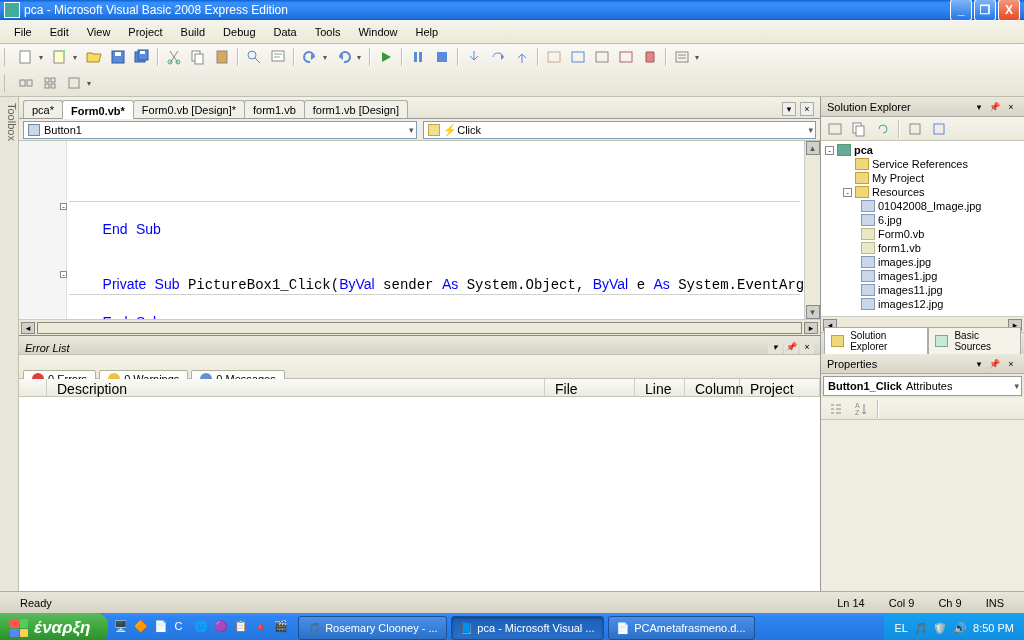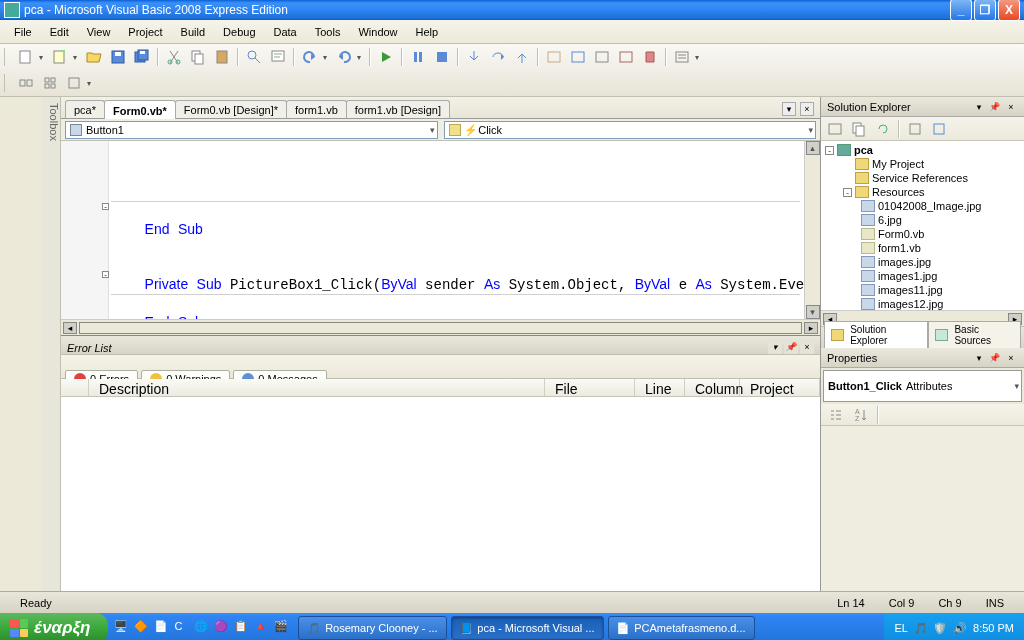--- a/index.html
+++ b/index.html
@@ -17,21 +17,21 @@
 .menubar .item { padding: 3px 8px; cursor: default; }
 
 .toolbars { background: linear-gradient(to bottom, #f9f8f4, #e7e4d6); border-bottom: 1px solid #c0c0b0; }
 .toolbar-row { height: 26px; display: flex; align-items: center; padding: 0 4px; gap: 2px; }
 .tb-btn { width: 22px; height: 22px; display: flex; align-items: center; justify-content: center; border: 1px solid transparent; }
 .tb-btn svg { width: 16px; height: 16px; }
 .tb-sep { width: 2px; height: 18px; border-left: 1px solid #c0c0b0; border-right: 1px solid #fff; margin: 0 2px; }
 .tb-drop { width: 8px; color: #555; font-size: 8px; }
 .tb-grip { width: 5px; height: 18px; border-left: 1px solid #c0c0b0; margin-right: 4px; }
 
-.middle { display: flex; height: 494px; padding-left: 42px; }
+.middle { display: flex; height: 494px; }
 .toolbox-strip { width: 19px; background: #e8e6da; writing-mode: vertical-rl; text-align: left; padding-top: 6px; font-size: 11px; border-right: 1px solid #c0c0b0; color: #666; }
 
 .editor { flex: 1; display: flex; flex-direction: column; min-width: 0; }
 .doc-tabs { height: 22px; background: linear-gradient(to bottom, #f3f1e7, #e8e5d8); display: flex; align-items: flex-end; gap: 0; padding: 0 4px; border-bottom: 1px solid #999; }
 .doc-tab { padding: 3px 8px 2px 8px; background: #f0efe8; border: 1px solid #aaa; border-bottom: none; border-radius: 3px 3px 0 0; font-size: 11px; position: relative; margin-right: -1px; }
 .doc-tab.active { background: #fff; font-weight: bold; z-index: 2; padding-top: 4px; top: 1px; }
 .doc-tabs .spacer { flex: 1; }
 .doc-tabs .ctl { width: 14px; height: 14px; border: 1px solid #aaa; background: #eee; margin: 2px; display: flex; align-items: center; justify-content: center; font-size: 9px; }
 
 .dropdowns { height: 22px; display: flex; gap: 6px; padding: 2px 4px; background: #f0eee4; border-bottom: 1px solid #c0c0b0; }
@@ -82,21 +82,21 @@
 .ico-img { background: #c8d8e8; border:1px solid #8898b8;}
 .ico-vb { background: #e8e8c8; border:1px solid #b8b888;}
 .tree-scroll { display: flex; justify-content: space-between; height: 16px; background: #ece9d8; border-top: 1px solid #ccc;align-items:center;padding:0 2px;font-size:9px;}
 .tree-scroll div { width:14px;height:12px;background:#d0d0c8;border:1px solid #888;display:flex;align-items:center;justify-content:center;}
 .tree-scroll .track{flex:1;background:#ece9d8;margin:0 2px;border:none;}
 
 .tab-strip { height: 22px; background: linear-gradient(to bottom, #e8e6da, #d8d5c8); display: flex; align-items: flex-end; padding: 0 3px; border-top: 1px solid #c0c0b0; }
 .tab-strip .tab { padding: 2px 6px; background: #f5f3e9; border: 1px solid #aaa; border-bottom: none; font-size: 10px; display:flex;align-items:center;gap:3px;}
 .tab-strip .tab.active { background: #fff; }
 
-.prop-sel { height: 32px; background: #fff; border: 1px solid #999; margin: 2px; display: flex; align-items: center; padding: 0 4px; font-size: 11px; position: relative;}
+.prop-sel { height: 20px; background: #fff; border: 1px solid #999; margin: 2px; display: flex; align-items: center; padding: 0 4px; font-size: 11px; position: relative;}
 .prop-sel::after { content:"▾"; position:absolute; right:2px; font-size:9px; color:#555;}
 .prop-sel b { margin-right: 4px; }
 .prop-tb { height: 22px; background: linear-gradient(to bottom, #f5f3e9, #ece9dc); border-bottom: 1px solid #c5c5b8; display:flex;align-items:center;padding:0 4px;gap:3px;}
 .prop-body { flex:1; background: #efece0; }
 
 .statusbar { height: 22px; background: linear-gradient(to bottom, #e8e6da, #d6d3c5); border-top: 1px solid #aaa; display: flex; align-items: center; padding: 0 8px; font-size: 11px; }
 .statusbar .cell { padding: 0 12px; }
 
 .taskbar { height: 30px; background: linear-gradient(to bottom, #3d8ff6 0%, #2f85f4 10%, #2476dd 90%, #1a5fc0 100%); display: flex; align-items: center; color: #fff; font-size: 11px; }
 .start-btn { height: 30px; padding: 0 18px 0 10px; background: linear-gradient(to bottom, #5eb85e 0%, #3aa83a 50%, #2a8a2a 100%); border-radius: 0 12px 12px 0; display: flex; align-items: center; font-style: italic; font-weight: bold; font-size: 17px; gap: 6px; }
@@ -451,26 +451,26 @@
     </div>
     <div class="tree" id="tree">
         <div class="tree-node indent0">
           <span class="tree-toggle">-</span>
           <span class="tree-ico ico-proj"></span>
           <b>pca</b>
         </div>
         <div class="tree-node indent1">
           <span style="width:12px;display:inline-block;"></span>
           <span class="tree-ico ico-fold"></span>
-          <span>My Project</span>
+          <span>Service References</span>
         </div>
         <div class="tree-node indent1">
           <span style="width:12px;display:inline-block;"></span>
           <span class="tree-ico ico-fold"></span>
-          <span>Service References</span>
+          <span>My Project</span>
         </div>
         <div class="tree-node indent1">
           <span class="tree-toggle">-</span>
           <span class="tree-ico ico-fold"></span>
           <span>Resources</span>
         </div>
         <div class="tree-node indent2">
           <span class="tree-ico ico-img"></span>
           <span>01042008_Image.jpg</span>
         </div>

